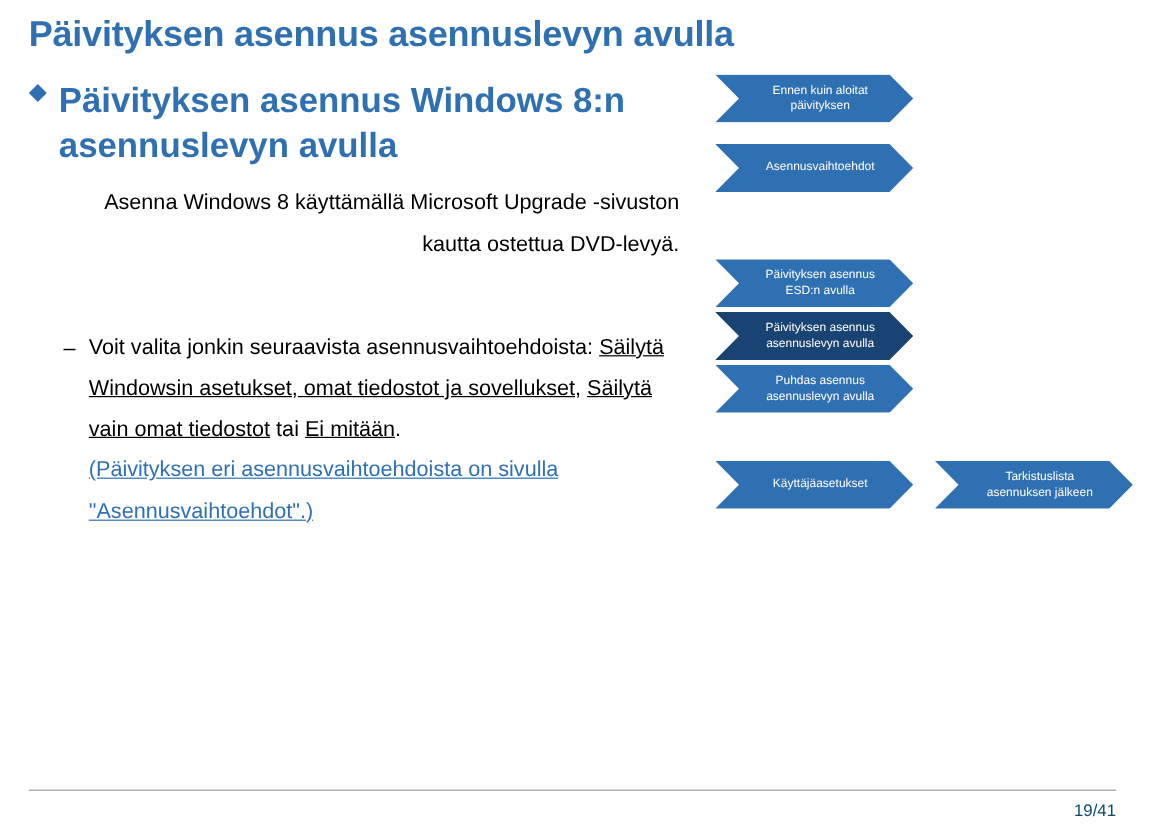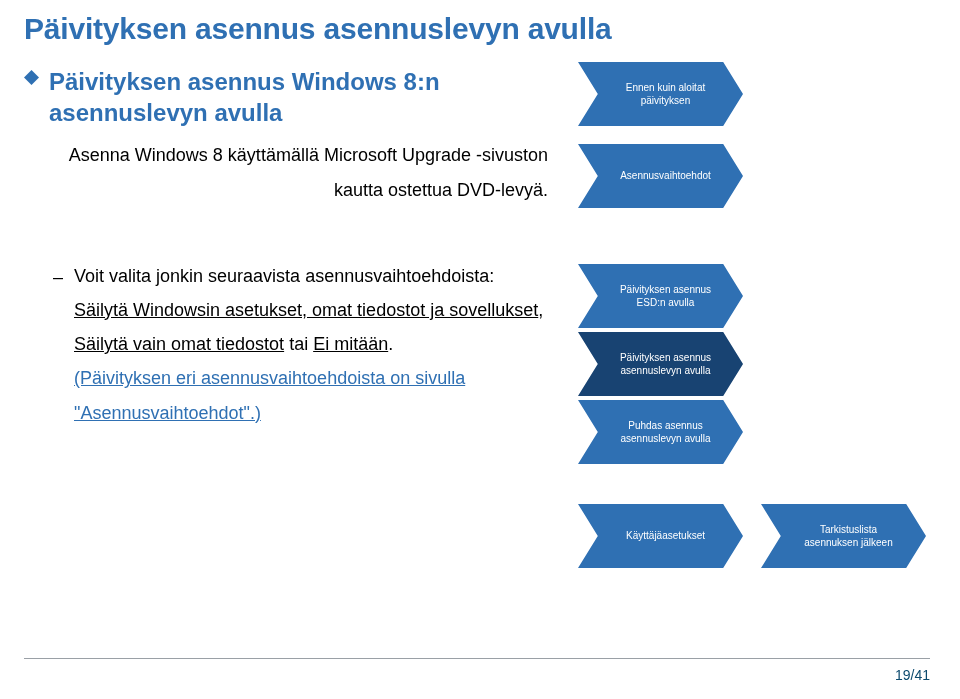--- a/index.html
+++ b/index.html
@@ -8,21 +8,21 @@
     height: 699px;
     font-family: Arial, Helvetica, sans-serif;
     background: #fff;
     color: #000;
     position: relative;
   }
   .page {
     position: relative;
     width: 960px;
     height: 699px;
-    padding: 12px 34px 20px 24px;
+    padding: 12px 16px 20px 24px;
   }
   .title {
     font-size: 30px;
     font-weight: 700;
     color: #2f70b3;
     margin-bottom: 20px;
     letter-spacing: -0.2px;
   }
   .content-row {
     display: flex;
@@ -45,21 +45,21 @@
   .diamond {
     width: 15px;
     height: 15px;
     margin-top: 4px;
     flex: 0 0 auto;
     display: inline-block;
     position: relative;
   }
   .diamond svg { display: block; }
   .subtitle {
-    font-size: 24px;
+    font-size: 29px;
     font-weight: 700;
     color: #2f70b3;
     line-height: 1.3;
   }
   .body {
     font-size: 18px;
     color: #000;
     line-height: 1.9;
     margin-left: 24px;
     margin-top: 4px;
@@ -92,21 +92,21 @@
     flex: 0 0 165px;
     display: flex;
     flex-direction: column;
     gap: 18px;
     margin-top: -4px;
   }
   .group2 { margin-top: 38px; }
   .group3 { margin-top: 22px; }
   .chevron-btn {
     width: 165px;
-    height: 64px;
+    height: 40px;
     background: #2f70b3;
     color: #ffffff;
     font-size: 10px;
     line-height: 1.35;
     text-align: center;
     display: flex;
     align-items: center;
     justify-content: center;
     padding: 4px 10px 4px 20px;
     clip-path: polygon(0 0, 88% 0, 100% 50%, 88% 100%, 0 100%, 12% 50%);

